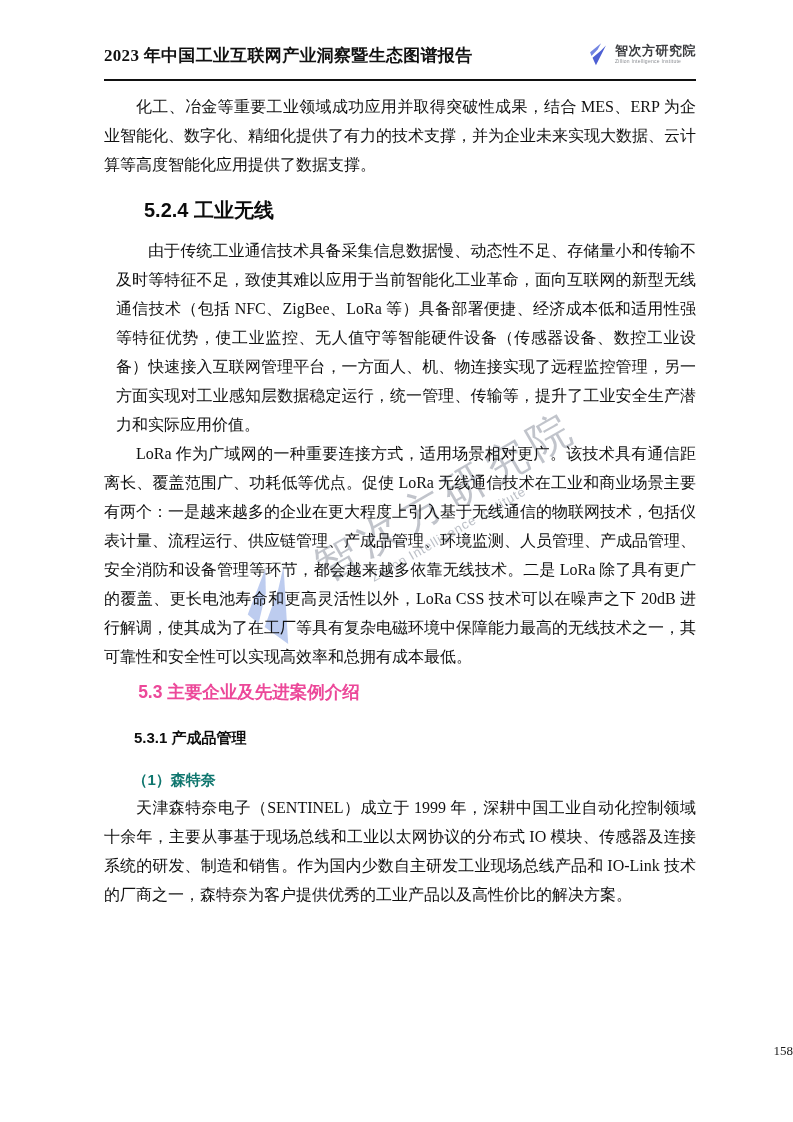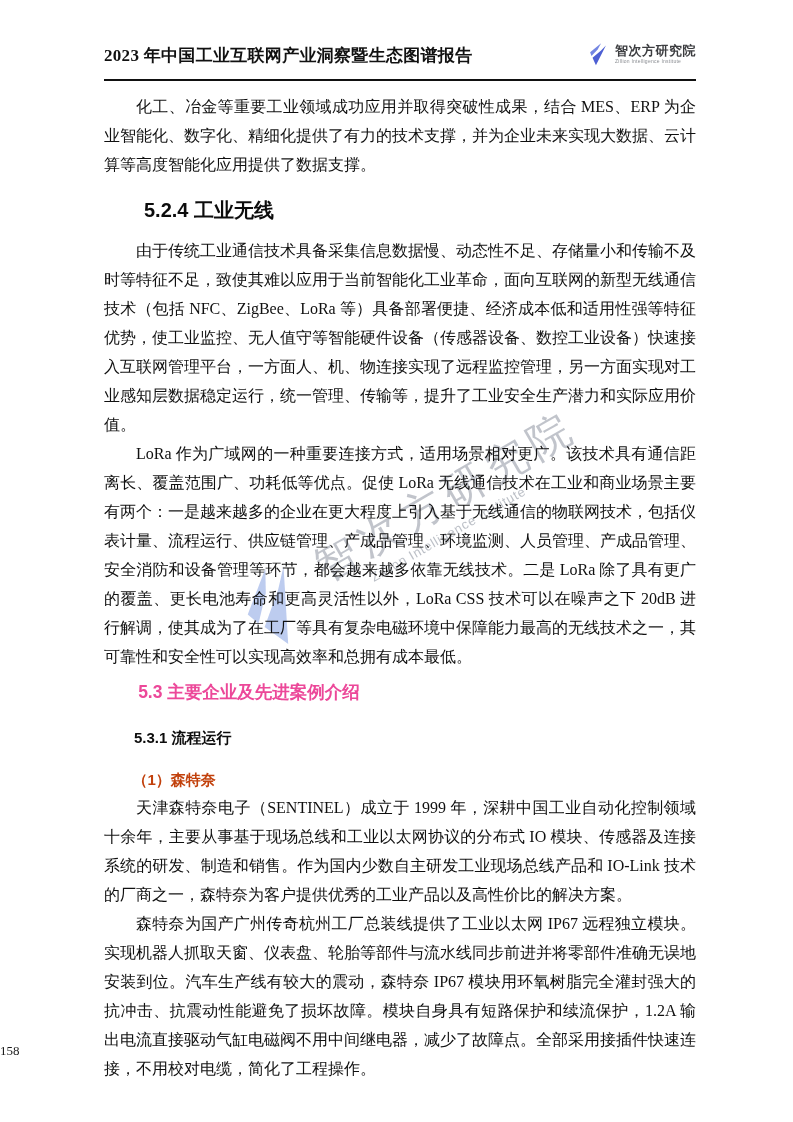--- a/index.html
+++ b/index.html
@@ -100,21 +100,21 @@
     z-index: 1;
   }
   .body-p {
     margin: 0;
     font-size: 16px;
     line-height: 29px;
     text-align: justify;
     text-indent: 2em;
     word-break: break-all;
   }
-  .after-heading { margin-top: 11px; }
+  .after-heading { margin-top: 11px; margin-left: 12px; }
   .h-sub {
     margin: 17px 0 0 0;
     font-family: "Liberation Sans", "DejaVu Sans", sans-serif;
     font-size: 20px;
     font-weight: 700;
     line-height: 29px;
     text-indent: 2em;
     color: #0c0c0c;
   }
   .h-section {
@@ -135,30 +135,30 @@
     text-indent: 2em;
     color: #0c0c0c;
   }
   .h-item {
     margin: 20px 0 2px 0;
     font-family: "Liberation Sans", "DejaVu Sans", sans-serif;
     font-size: 15px;
     font-weight: 700;
     line-height: 22px;
     text-indent: 1.9em;
-    color: #c2410c;
+    color: #0f766e;
   }
 
   
   .footer {
     position: absolute;
     left: 0;
     top: 1043px;
     width: 100%;
-    text-align: left;
+    text-align: right;
     font-size: 13px;
     color: #1a1a1a;
     z-index: 1;
   }
 </style>
 </head>
 <body>
 
 <div class="page">
 
@@ -192,26 +192,25 @@
     <p class="body-p">化工、冶金等重要工业领域成功应用并取得突破性成果，结合 MES、ERP 为企业智能化、数字化、精细化提供了有力的技术支撑，并为企业未来实现大数据、云计算等高度智能化应用提供了数据支撑。</p>
 
     <h3 class="h-sub">5.2.4 工业无线</h3>
 
     <p class="body-p after-heading">由于传统工业通信技术具备采集信息数据慢、动态性不足、存储量小和传输不及时等特征不足，致使其难以应用于当前智能化工业革命，面向互联网的新型无线通信技术（包括 NFC、ZigBee、LoRa 等）具备部署便捷、经济成本低和适用性强等特征优势，使工业监控、无人值守等智能硬件设备（传感器设备、数控工业设备）快速接入互联网管理平台，一方面人、机、物连接实现了远程监控管理，另一方面实现对工业感知层数据稳定运行，统一管理、传输等，提升了工业安全生产潜力和实际应用价值。</p>
 
     <p class="body-p">LoRa 作为广域网的一种重要连接方式，适用场景相对更广。该技术具有通信距离长、覆盖范围广、功耗低等优点。促使 LoRa 无线通信技术在工业和商业场景主要有两个：一是越来越多的企业在更大程度上引入基于无线通信的物联网技术，包括仪表计量、流程运行、供应链管理、产成品管理、环境监测、人员管理、产成品管理、安全消防和设备管理等环节，都会越来越多依靠无线技术。二是 LoRa 除了具有更广的覆盖、更长电池寿命和更高灵活性以外，LoRa CSS 技术可以在噪声之下 20dB 进行解调，使其成为了在工厂等具有复杂电磁环境中保障能力最高的无线技术之一，其可靠性和安全性可以实现高效率和总拥有成本最低。</p>
 
     <h2 class="h-section">5.3 主要企业及先进案例介绍</h2>
 
-    <h3 class="h-sub2">5.3.1 流程运行</h3>
+    <h3 class="h-sub2">5.3.1 产成品管理</h3>
 
     <h4 class="h-item">（1）森特奈</h4>
 
     <p class="body-p">天津森特奈电子（SENTINEL）成立于 1999 年，深耕中国工业自动化控制领域十余年，主要从事基于现场总线和工业以太网协议的分布式 IO 模块、传感器及连接系统的研发、制造和销售。作为国内少数自主研发工业现场总线产品和 IO-Link 技术的厂商之一，森特奈为客户提供优秀的工业产品以及高性价比的解决方案。</p>
 
-    <p class="body-p">森特奈为国产广州传奇杭州工厂总装线提供了工业以太网 IP67 远程独立模块。实现机器人抓取天窗、仪表盘、轮胎等部件与流水线同步前进并将零部件准确无误地安装到位。汽车生产线有较大的震动，森特奈 IP67 模块用环氧树脂完全灌封强大的抗冲击、抗震动性能避免了损坏故障。模块自身具有短路保护和续流保护，1.2A 输出电流直接驱动气缸电磁阀不用中间继电器，减少了故障点。全部采用接插件快速连接，不用校对电缆，简化了工程操作。</p>
   </main>
 
   <footer class="footer">
     <span>158</span>
   </footer>
 
 </div>
 
 </body></html>

